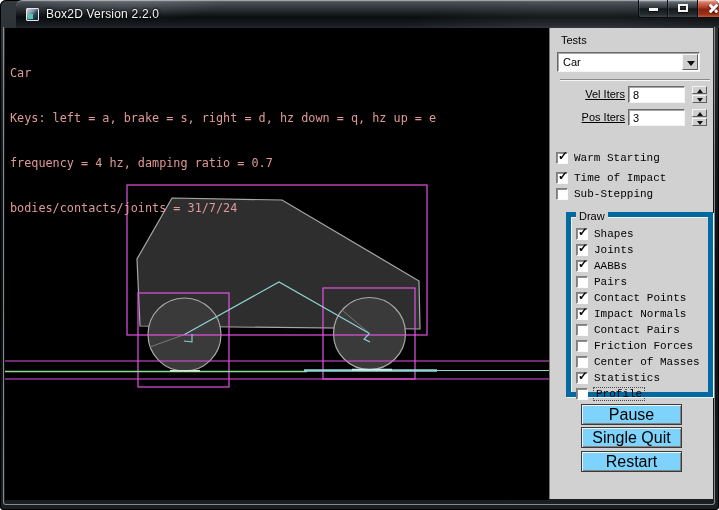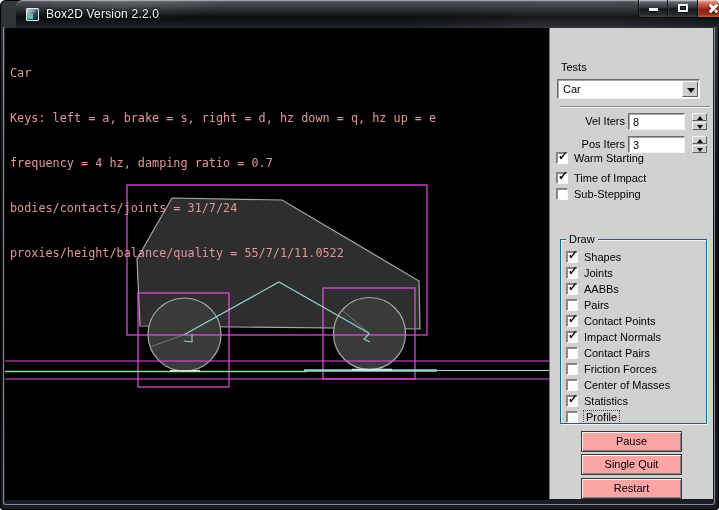--- a/index.html
+++ b/index.html
@@ -52,70 +52,70 @@
 
   
   .gl-canvas { position:absolute; left:5px; top:28px; width:544px; height:472px; background:#000; }
   .gl-canvas svg { position:absolute; left:0; top:0; }
   .hud { position:absolute; left:5px; top:8px; color:#e09898;
     font-family:"DejaVu Sans Mono", monospace; font-size:11.8px; line-height:15px; white-space:pre; }
 
   
   .panel { position:absolute; left:549px; top:28px; width:164px; height:471px;
     background:#d1d1d1; border-left:1px solid #767676; font-size:11px; color:#000; }
-  .panel .abs { position:absolute;margin-top:27px; }
+  .panel .abs { position:absolute; }
 
   .tests-label { left:11px; top:6px; }
 
   .combo { left:7px; top:24px; width:143px; height:20px; background:#fff;
     border:1px solid; border-color:#6a6a6a #f4f4f4 #f4f4f4 #6a6a6a;
     box-shadow: inset 1px 1px 0 rgba(0,0,0,.35); }
   .combo-value { position:absolute; left:5px; top:3px; }
   .combo-btn { position:absolute; right:1px; top:1px; width:16px; height:16px; background:#cfcfcf;
     border:1px solid; border-color:#f4f4f4 #5f5f5f #5f5f5f #f4f4f4; }
   .arrow-down { position:absolute; left:4px; top:6px; width:0; height:0;
     border-left:4px solid transparent; border-right:4px solid transparent; border-top:5px solid #111; }
 
   .separator { left:10px; top:51px; width:150px; height:2px;
     border-top:1px solid #8a8a8a; border-bottom:1px solid #f4f4f4; }
 
   .spin-row { left:0; width:164px; height:17px; }
-  .spin-label { position:absolute; left:0; top:0; width:75px; text-align:right; line-height:17px; }
+  .spin-label { position:absolute; left:0; top:0; width:75px; text-align:right; line-height:17px;text-decoration:underline; }
   .spin-field { position:absolute; left:78px; top:0; width:57px; height:17px; background:#fff;
     border:1px solid; border-color:#6a6a6a #f4f4f4 #f4f4f4 #6a6a6a;
     box-shadow: inset 1px 1px 0 rgba(0,0,0,.35);
     padding:2px 0 0 4px; line-height:12px; }
   .spinner { position:absolute; left:142px; top:0; width:15px; height:17px; }
   .spin-btn { position:absolute; left:0; width:15px; height:8px; background:#cfcfcf;
     border:1px solid; border-color:#f4f4f4 #5f5f5f #5f5f5f #f4f4f4; }
   .spin-btn.up { top:0; } .spin-btn.down { top:9px; }
   .tri-up { position:absolute; left:3.5px; top:1.5px; width:0; height:0;
     border-left:3px solid transparent; border-right:3px solid transparent; border-bottom:4px solid #111; }
   .tri-down { position:absolute; left:3.5px; top:1.5px; width:0; height:0;
     border-left:3px solid transparent; border-right:3px solid transparent; border-top:4px solid #111; }
 
   .toggle-row { position:absolute; display:flex; align-items:center; gap:6px; height:13px; }
   .cb { position:relative; width:12px; height:12px; background:#fff; flex:0 0 auto;
     border:1px solid; border-color:#7e7e7e #fafafa #fafafa #7e7e7e;
     box-shadow: inset 1px 1px 0 rgba(50,50,50,.55); }
   .cb .check { display:none; position:absolute; left:1px; top:-3px;
     font-size:12px; font-weight:bold; color:#000; line-height:12px; }
   .cb.checked .check { display:block; }
-  .cb-label { white-space:nowrap; }
+  .cb-label { white-space:nowrap;font-family:Liberation Mono, monospace; }
   .cb-label.focused { outline:1px dotted #4a4a4a; padding:0 2px;text-align:right; }
 
-  .group { left:10px; top:184px; width:147px; height:185px;
-    border:1px solid #0369a1;
+  .group { left:16px; top:184px; width:147px; height:185px;
+    border:5px solid #0369a1;
     box-shadow: inset 1px 1px 0 #f3f3f3, 1px 1px 0 #f3f3f3; }
   .group-label { position:absolute; left:5px; top:-7px; background:#d1d1d1; padding:0 3px; }
 
-  .panel-btn { left:31px; width:101px; height:21px; background:#fca5a5; cursor:default;
+  .panel-btn { left:31px; width:101px; height:21px; background:#7dd3fc; cursor:default;
     border:1px solid #3a3a3a;
     box-shadow: inset 1px 1px 0 #f4f4f4, inset -1px -1px 0 #828282;
-    font-size:11px; text-align:center; line-height:19px; }
+    font-size:16px; text-align:center; line-height:19px; }
 </style>
 </head>
 <body>
 
 <div class="window">
 
   <div class="titlebar">
     <div class="app-icon"></div>
     <div class="title-text">Box2D Version 2.2.0</div>
     <div class="caption-group">
@@ -158,21 +158,20 @@
       <polyline points="369,334 364,339 370,342" fill="none" stroke="#8fd3d3" stroke-width="1.1"></polyline>
 
       <line x1="170" y1="370.8" x2="200" y2="370.8" stroke="#d2ead2" stroke-width="1.6"></line>
       <line x1="352" y1="369.8" x2="392" y2="369.8" stroke="#cdeaea" stroke-width="2"></line>
     </svg>
     <div class="hud">
       <div>Car</div>
       <div>Keys: left = a, brake = s, right = d, hz down = q, hz up = e</div>
       <div>frequency = 4 hz, damping ratio = 0.7</div>
       <div>bodies/contacts/joints = 31/7/24</div>
-      <div>proxies/height/balance/quality = 55/7/1/11.0522</div>
     </div>
   </div>
 
   <div class="panel">
 
     <div class="abs tests-label">Tests</div>
 
     <div class="abs combo">
       <div class="combo-value">Car</div>
       <div class="combo-btn">

